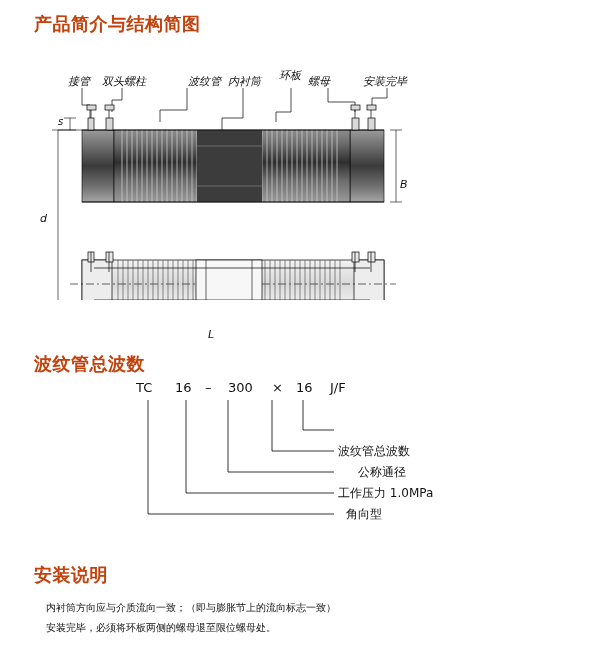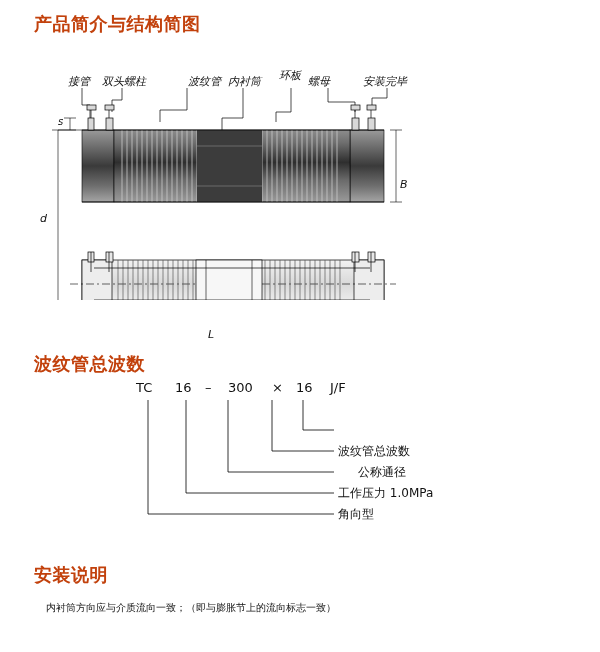--- a/index.html
+++ b/index.html
@@ -349,18 +349,19 @@
   <div class="code-tok" style="left:205px; top:2px;">–</div>
   <div class="code-tok" style="left:228px; top:2px;text-align:right;">300</div>
   <div class="code-tok" style="left:272px; top:2px;">×</div>
   <div class="code-tok" style="left:296px; top:2px;">16</div>
   <div class="code-tok" style="left:330px; top:2px;">J/F</div>
 
   
   <div class="leg" style="left:338px; top:65px;">波纹管总波数</div>
   <div class="leg" style="left:338px; top:86px;margin-left:20px;">公称通径</div>
   <div class="leg" style="left:338px; top:107px;">工作压力 1.0MPa</div>
-  <div class="leg" style="left:338px; top:128px;">角向型</div>
+  <div class="leg" style="left:346px; top:128px;">角向型</div>
 </div>
 
 <div class="notes">
   <div>内衬筒方向应与介质流向一致；（即与膨胀节上的流向标志一致）</div>
+  <div>安装完毕，必须将环板两侧的螺母退至限位螺母处。</div>
 </div>
 
 </body></html>

